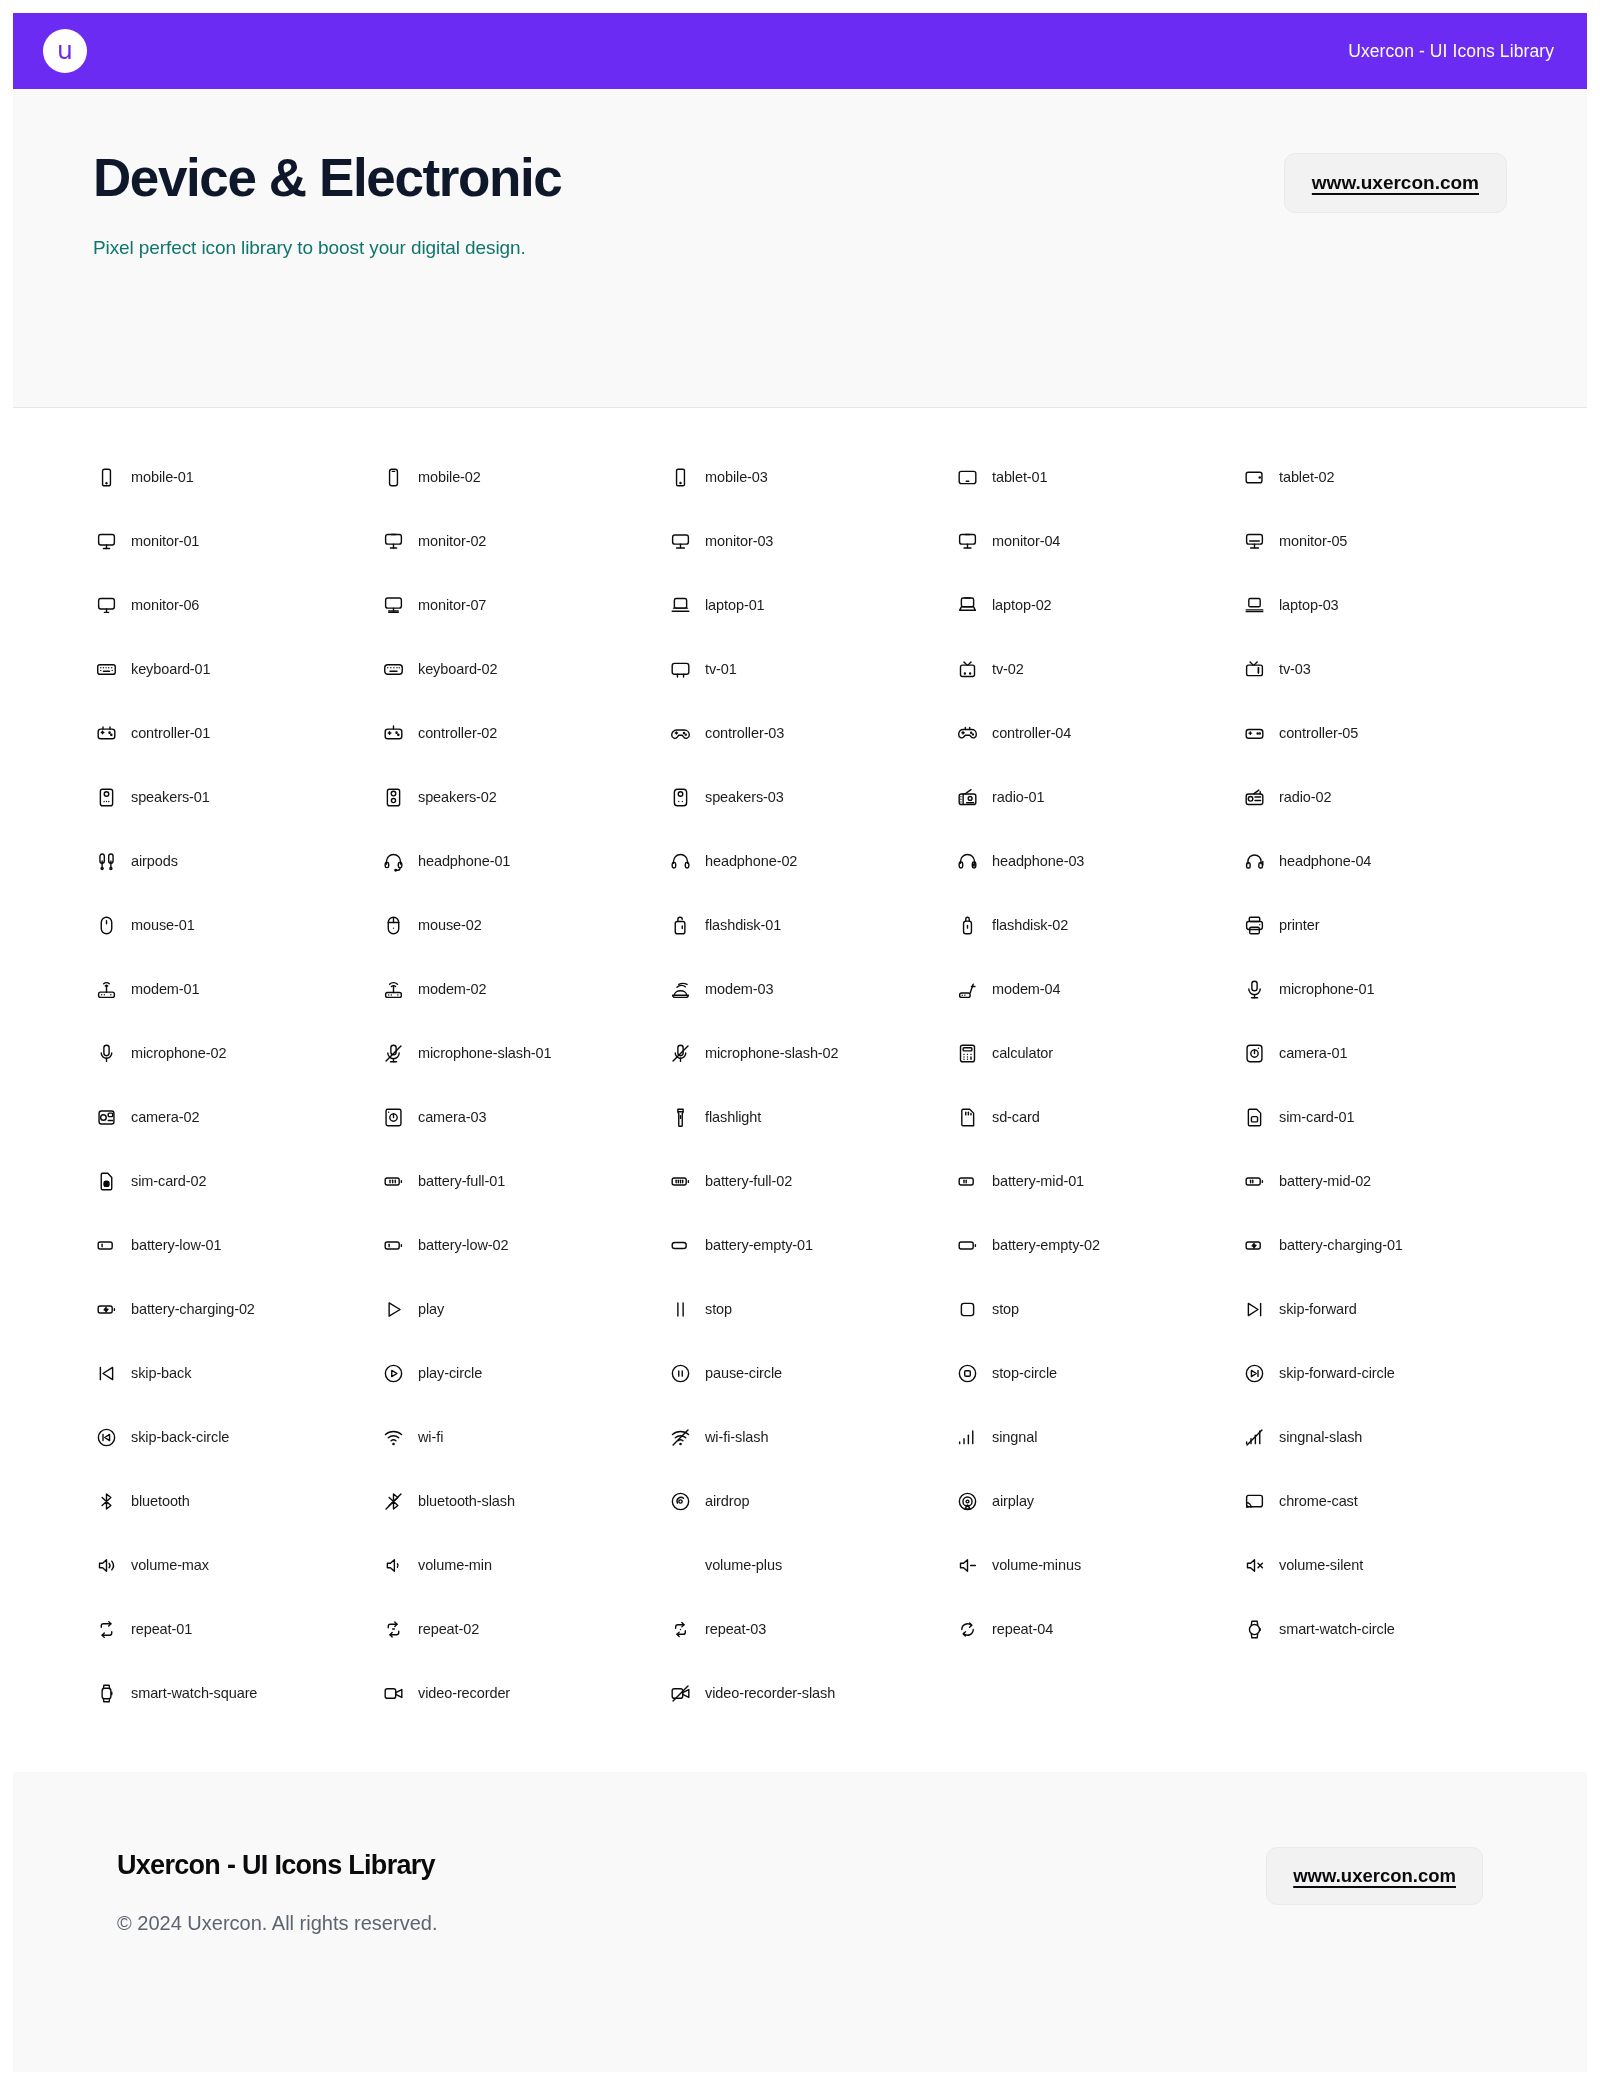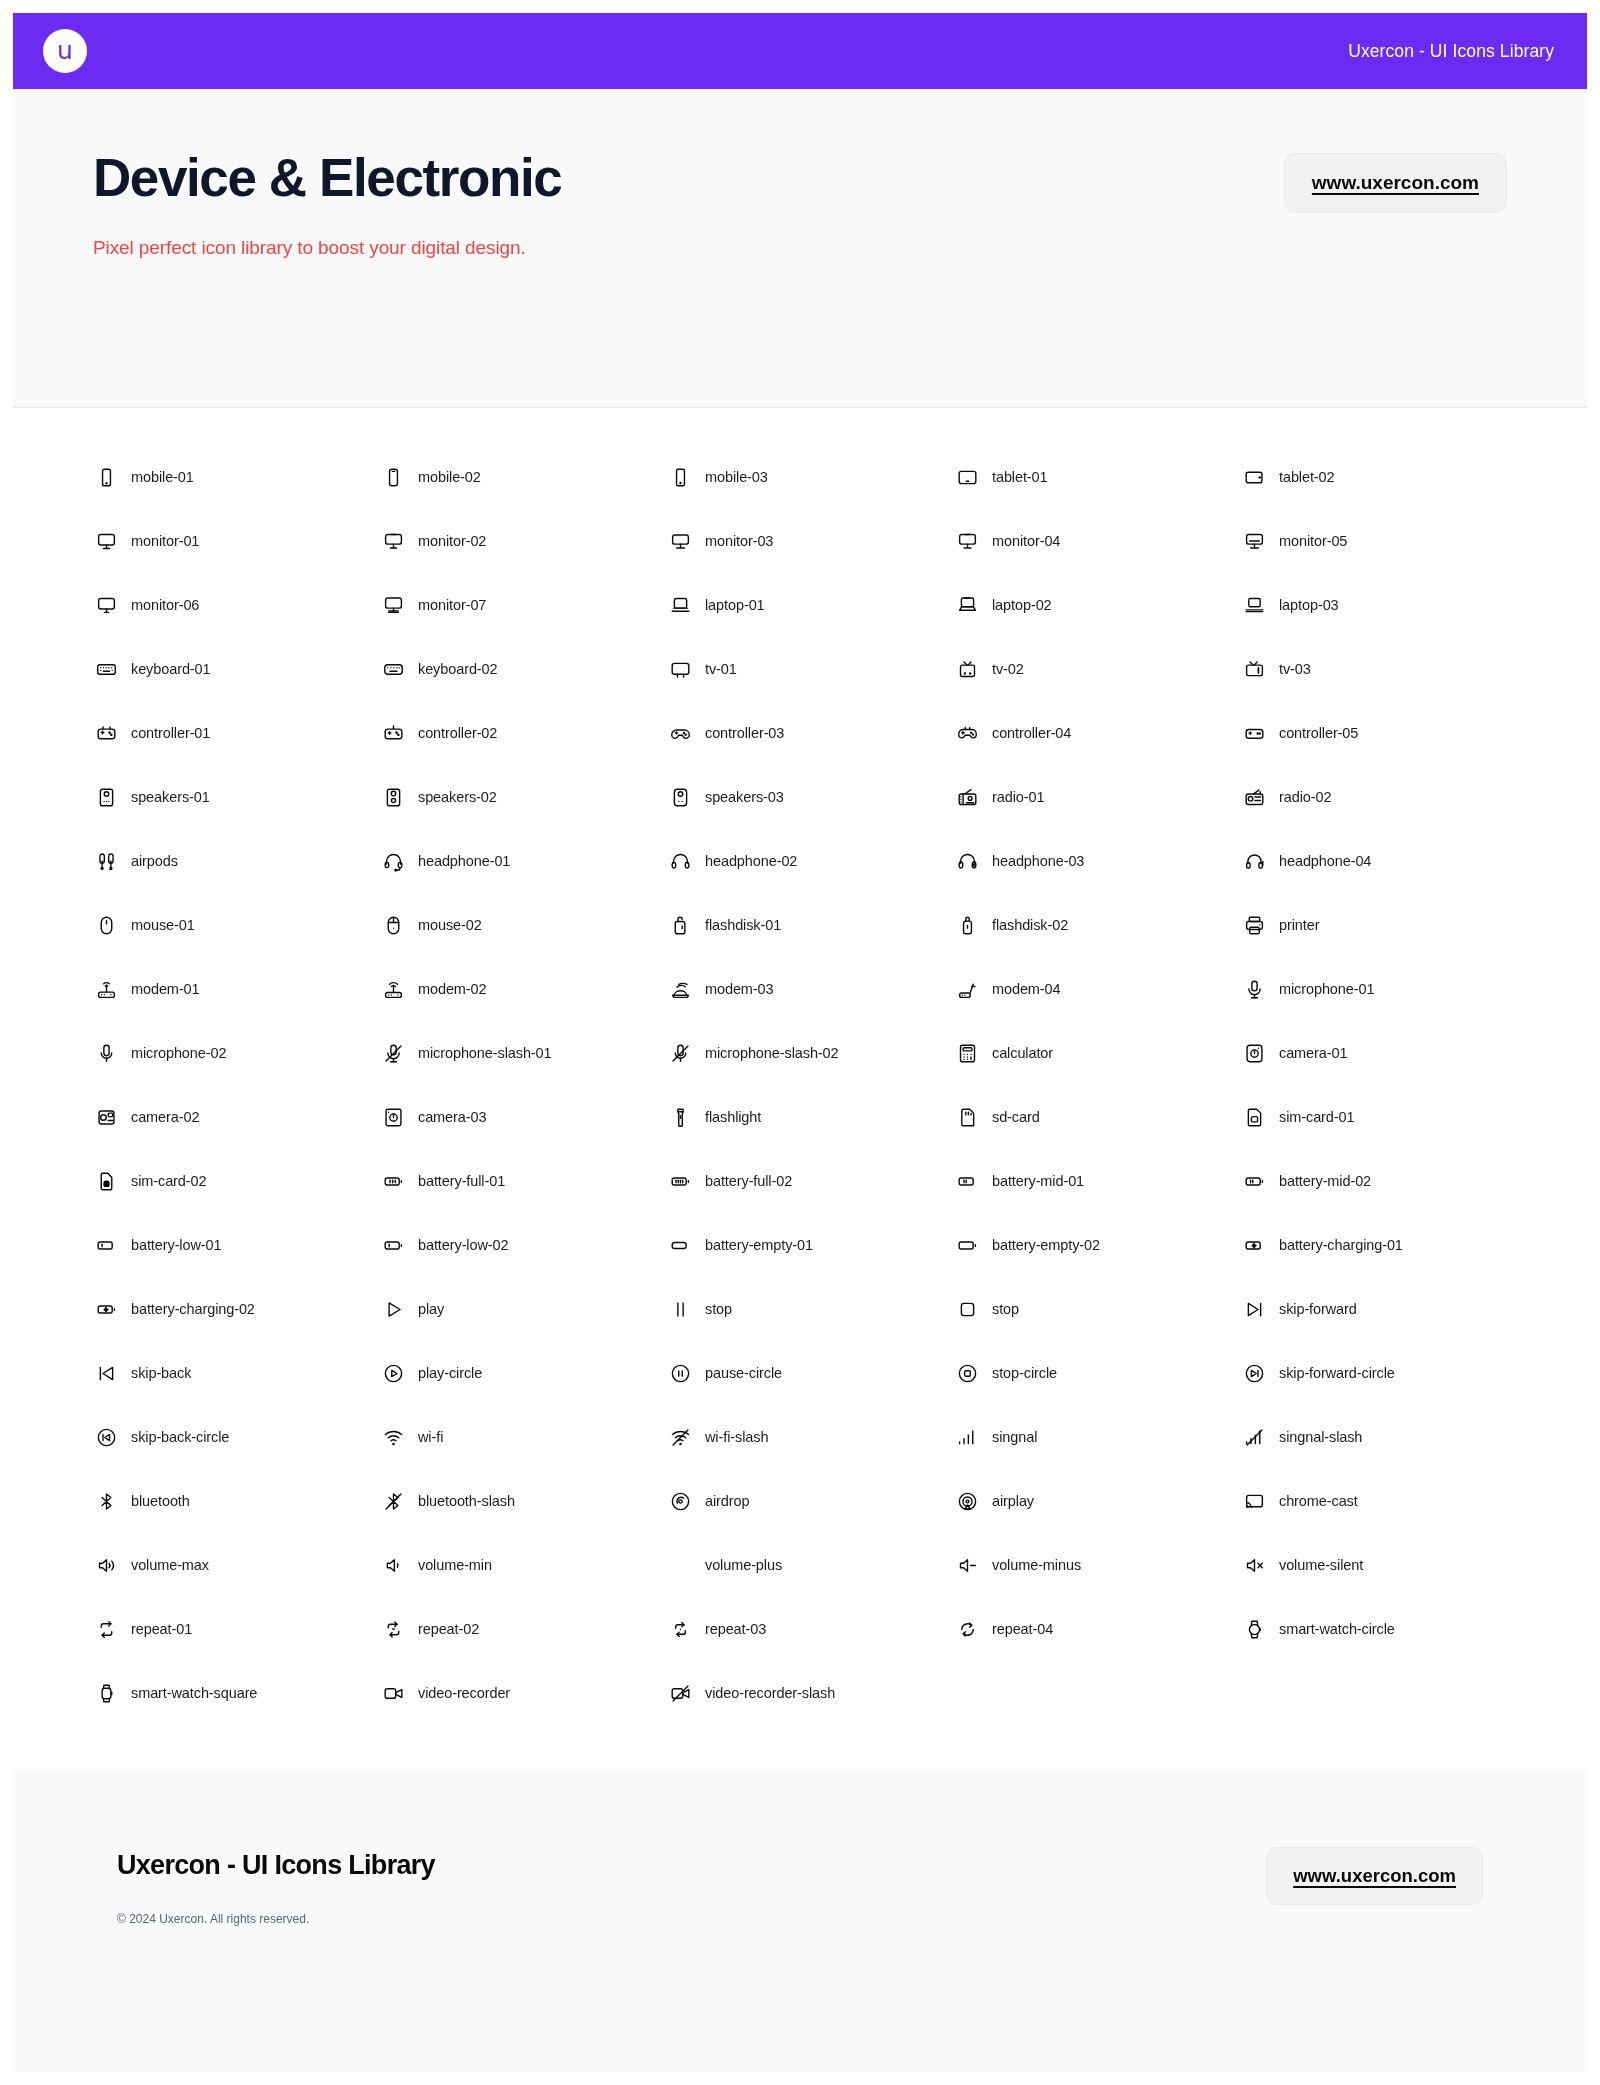--- a/index.html
+++ b/index.html
@@ -40,21 +40,21 @@
     border-bottom: 1px solid #e6e6e8;
   }
   .hero-inner { position: relative; width: 100%; height: 100%; padding: 0 80px; }
   .hero-title {
     position: absolute; left: 80px; top: 60px;
     font-size: 53px; font-weight: 700; letter-spacing: -1.4px;
     color: #0f172a; line-height: 1.08;
   }
   .hero-sub {
     position: absolute; left: 80px; top: 148px;
-    font-size: 19px; color: #ef4444; font-weight: 400; letter-spacing: -.1px;
+    font-size: 19px; color: #0f766e; font-weight: 400; letter-spacing: -.1px;
   }
   .url-pill {
     position: absolute; right: 80px; top: 64px;
     background: #f2f2f3; border: 1px solid #e9e9ec; border-radius: 11px;
     padding: 18px 27px; display: inline-flex; align-items: center;
   }
   .url-pill .url-text {
     font-size: 19px; font-weight: 700; color: #0b0b0d;
     text-decoration: underline; text-underline-offset: 4px; text-decoration-thickness: 2px;
   }
@@ -89,21 +89,21 @@
     position: absolute; left: 13px; top: 1772px; width: 1574px; height: 300px;
     background: #f9f9f9;
   }
   .footer-inner { position: relative; width: 100%; height: 100%; }
   .footer-title {
     position: absolute; left: 104px; top: 78px;
     font-size: 27px; font-weight: 700; color: #0b0b0d; letter-spacing: -.7px;
   }
   .footer-copy {
     position: absolute; left: 104px; top: 140px;
-    font-size: 12px; color: #5d6470;
+    font-size: 20px; color: #5d6470;
   }
   .footer-pill {
     position: absolute; right: 104px; top: 75px;
     background: #f2f2f3; border: 1px solid #e9e9ec; border-radius: 11px;
     padding: 17px 26px; display: inline-flex; align-items: center;
   }
   .footer-pill .url-text {
     font-size: 18.5px; font-weight: 700; color: #0b0b0d;
     text-decoration: underline; text-underline-offset: 4px; text-decoration-thickness: 2px;
   }

